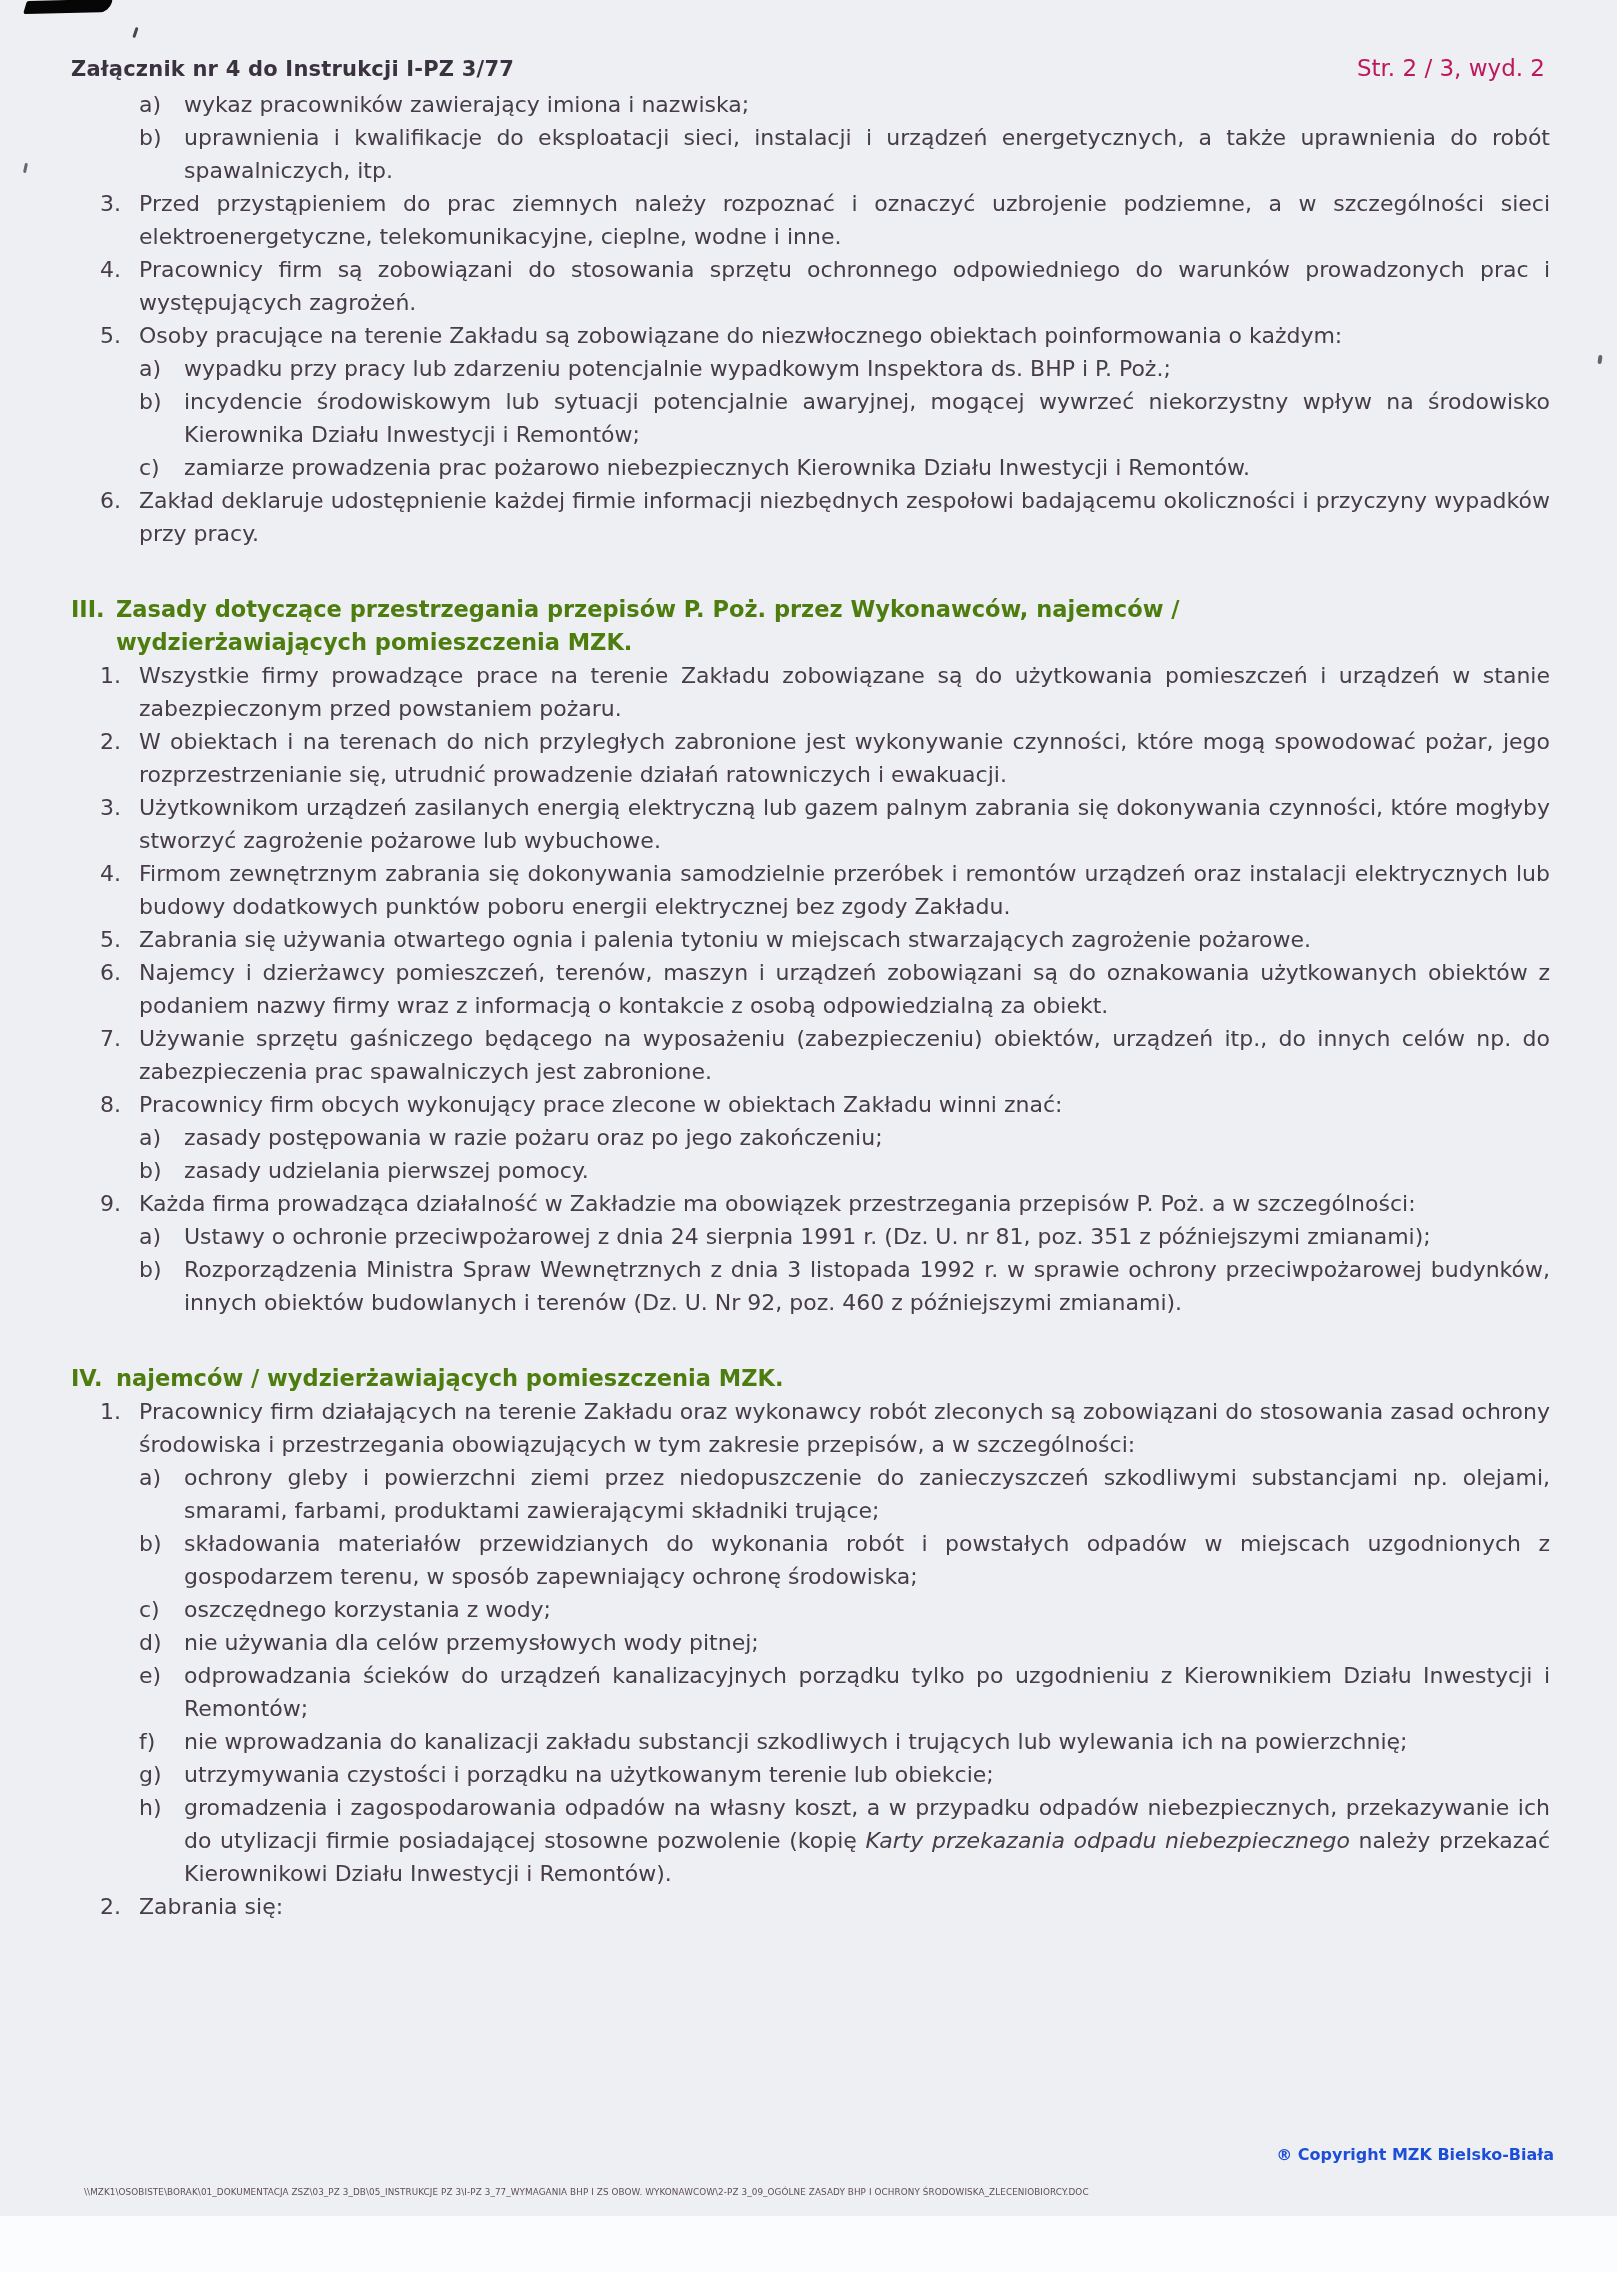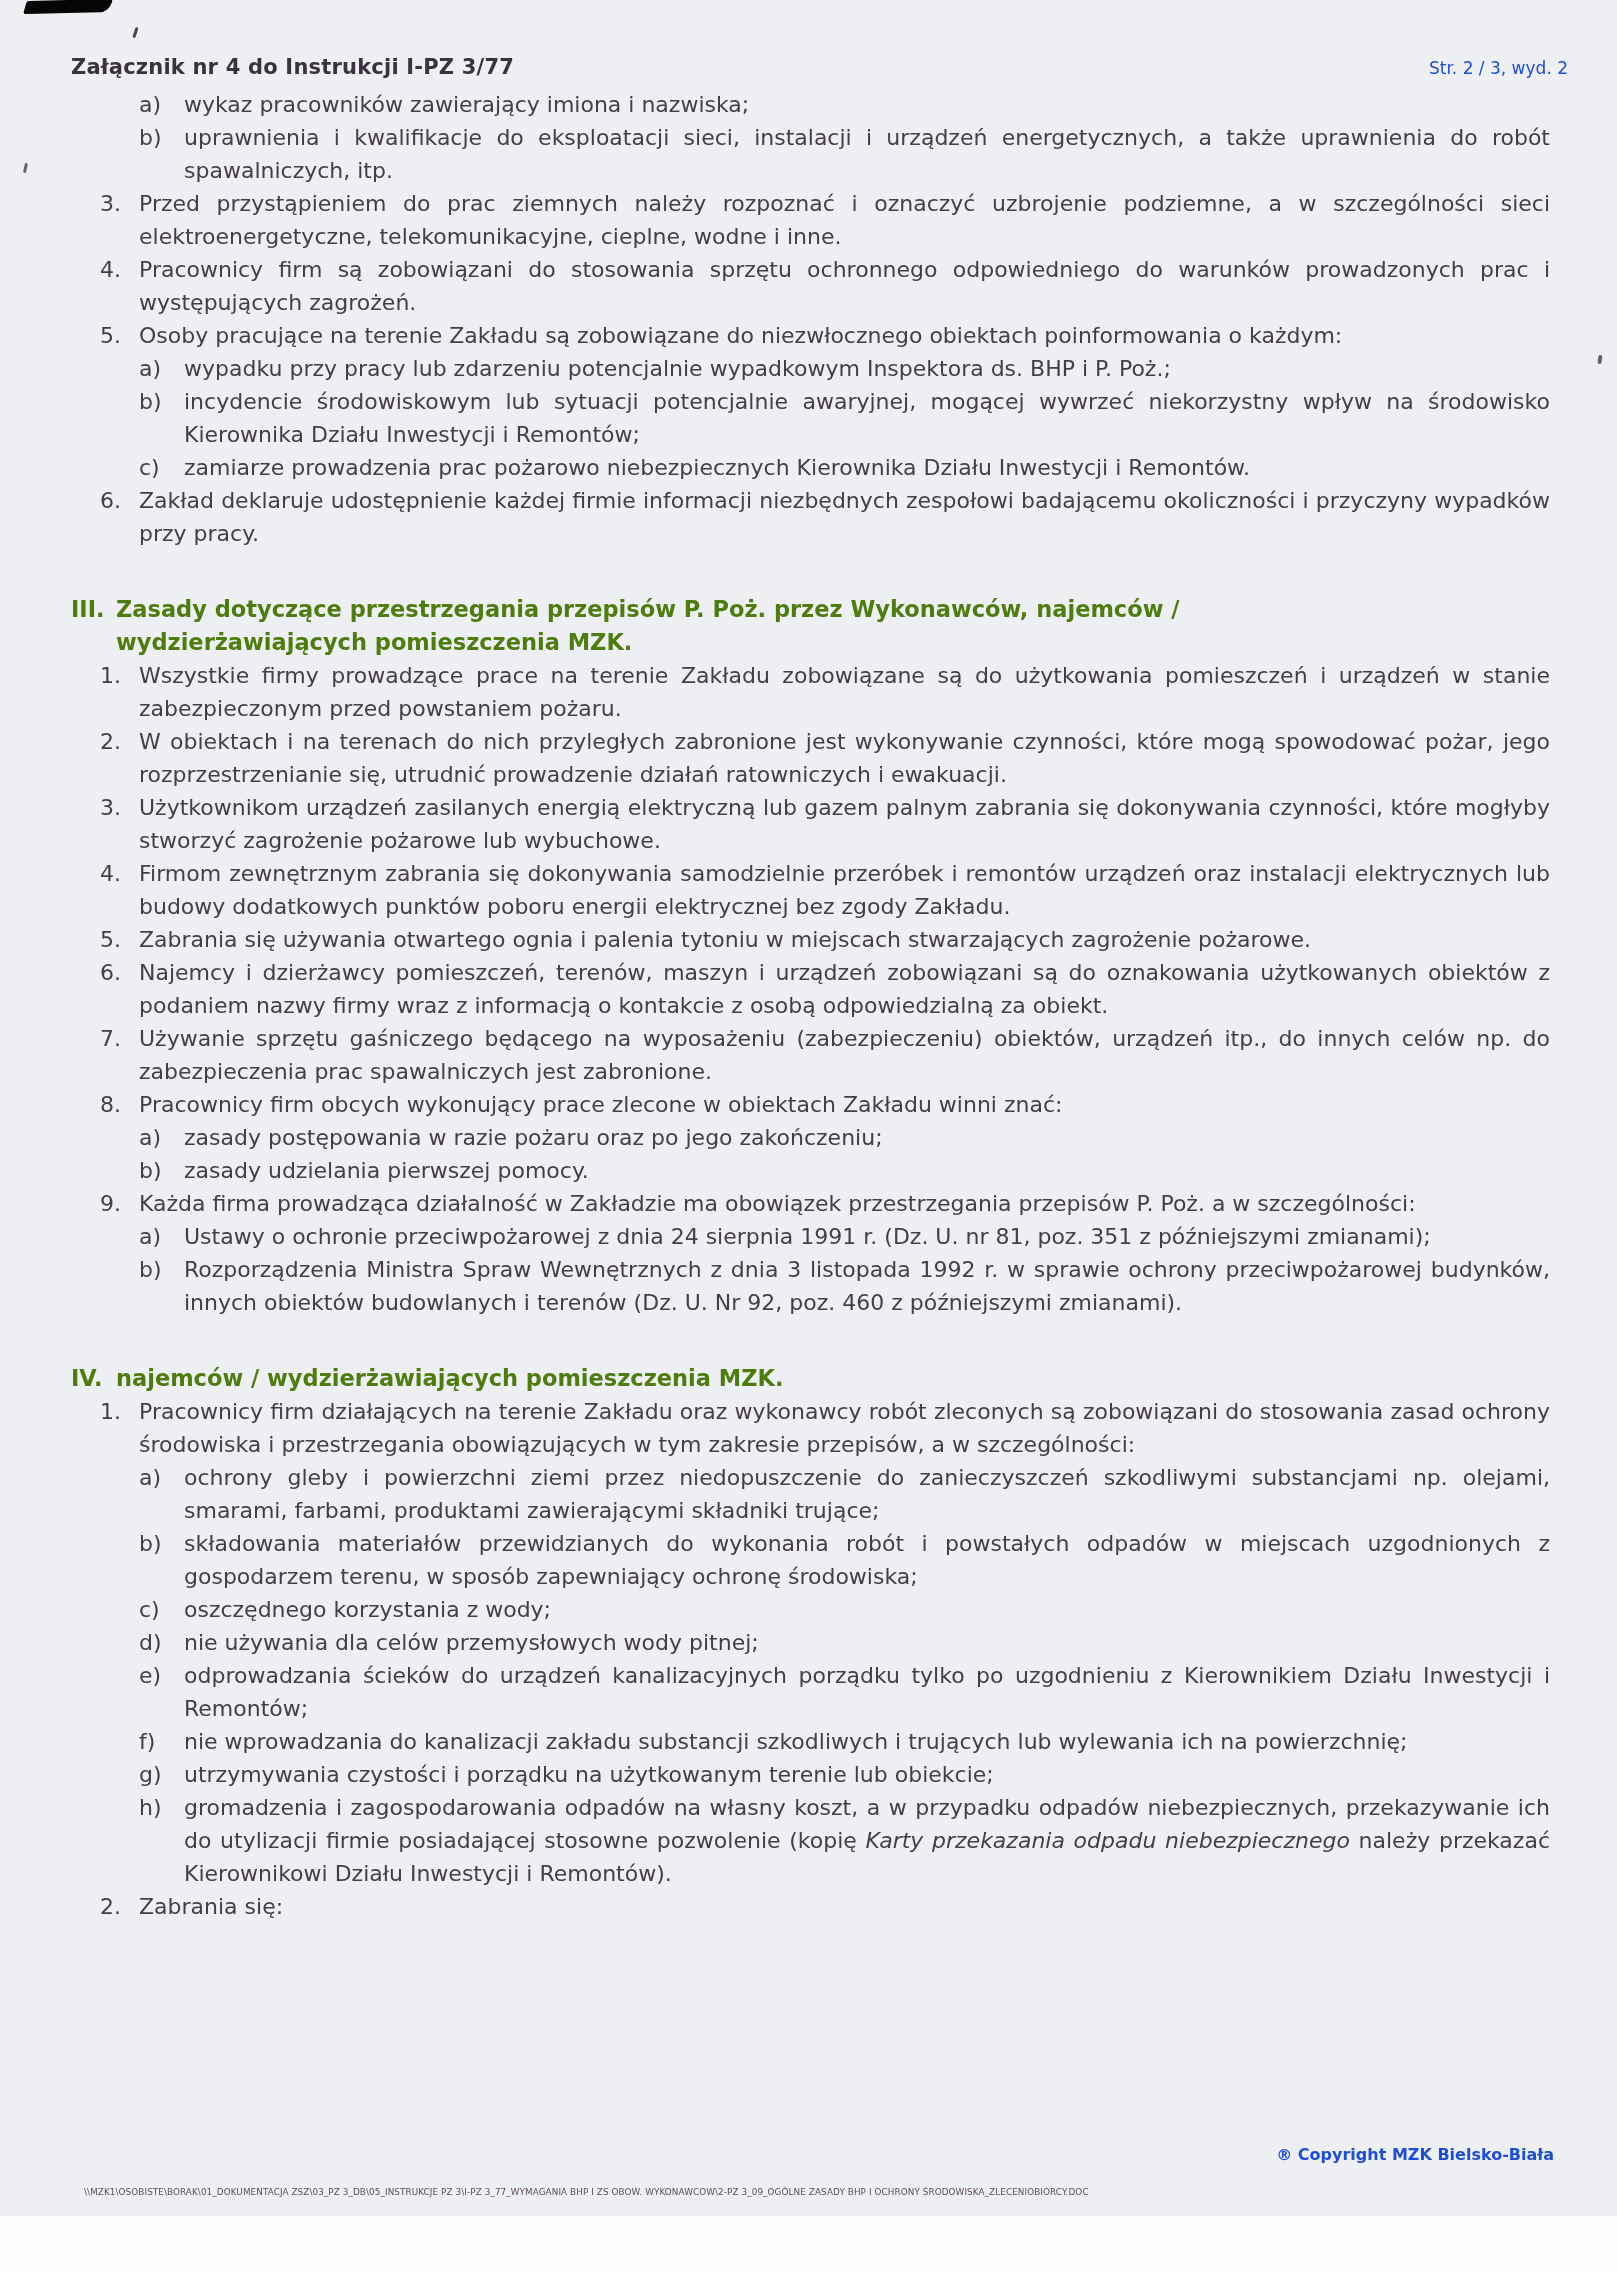--- a/index.html
+++ b/index.html
@@ -1,23 +1,23 @@
 <!DOCTYPE html>
 <html><head>
 <meta charset="utf-8">
 <style>
   html,body{margin:0;padding:0;background:#dcdcdc;}
   .page{position:relative;width:1617px;height:2273px;overflow:hidden;
         background:linear-gradient(180deg,#ecoff2 0%,#edeff2 0%,#eff1f4 96%,#f5f7f9 100%);
         background-color:#edeff2;
         font-family:"DejaVu Sans","Liberation Sans",sans-serif;color:#473c49;}
   .bottom-strip{position:absolute;left:0;right:0;bottom:0;height:57px;background:#fbfcfd;}
-  .header{position:absolute;top:55px;left:71px;right:49px;display:flex;justify-content:space-between;align-items:baseline;}
+  .header{position:absolute;top:55px;left:71px;right:72px;display:flex;justify-content:space-between;align-items:baseline;}
   .h-left{font-weight:bold;font-size:21px;color:#3b323f;letter-spacing:0.2px;}
-  .h-right{font-size:17px;color:#1d4ed8;margin-left:37px;}
+  .h-right{font-size:23px;color:#be185d;margin-left:37px;}
   .content{position:absolute;top:88px;left:0;right:0;padding-right:67px;}
   .row{display:flex;font-size:22px;line-height:33px;}
   .row.l1{margin-left:100px;}
   .row.l1 > .lbl{flex:0 0 39px;}
   .row.l2{margin-left:139px;}
   .row.l2 > .lbl{flex:0 0 45px;}
   .txt{flex:1;text-align:justify;}
   .it{font-style:italic;}
   .row.heading{margin-left:71px;margin-top:43px;font-weight:bold;color:#4d7c0f;font-size:22.5px;}
   .row.heading > .lbl{flex:0 0 45px;}

